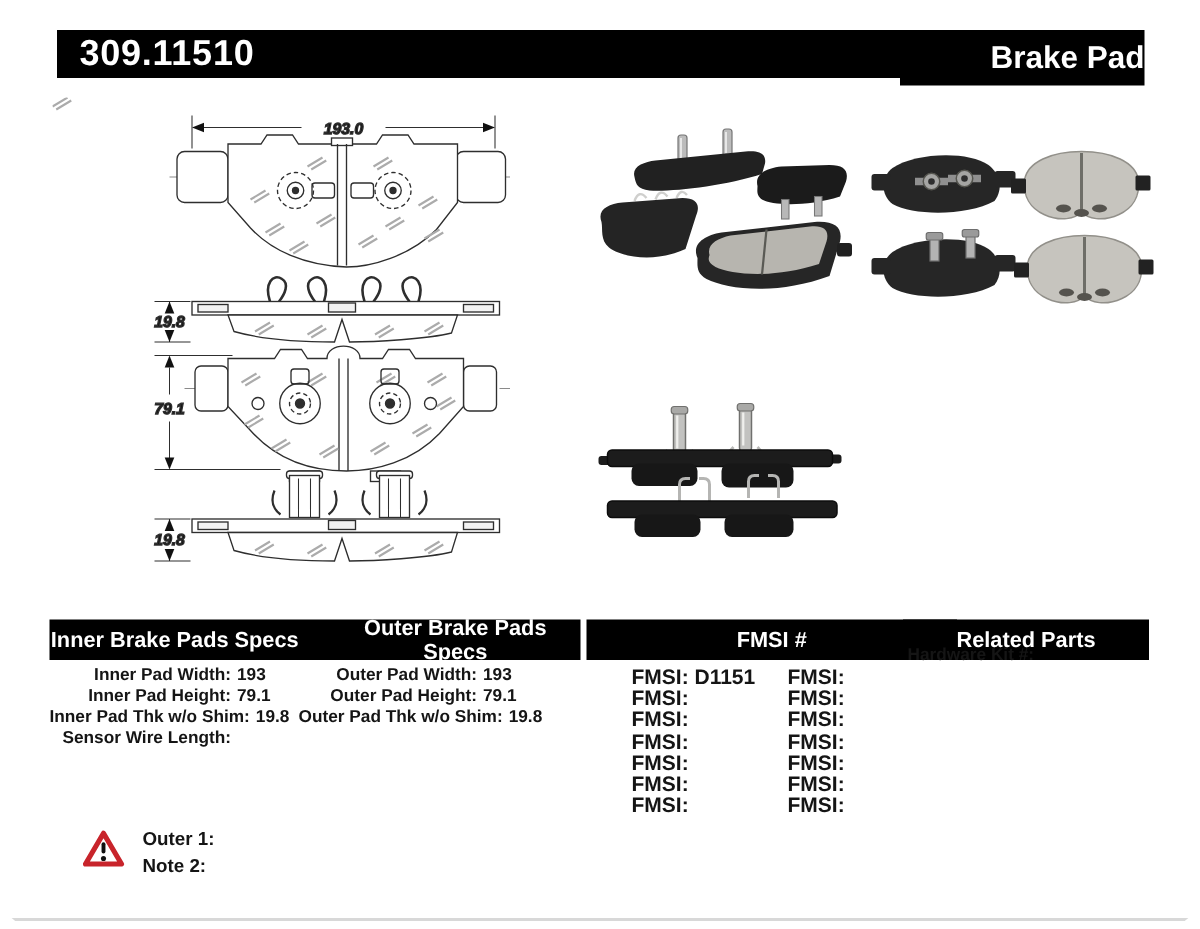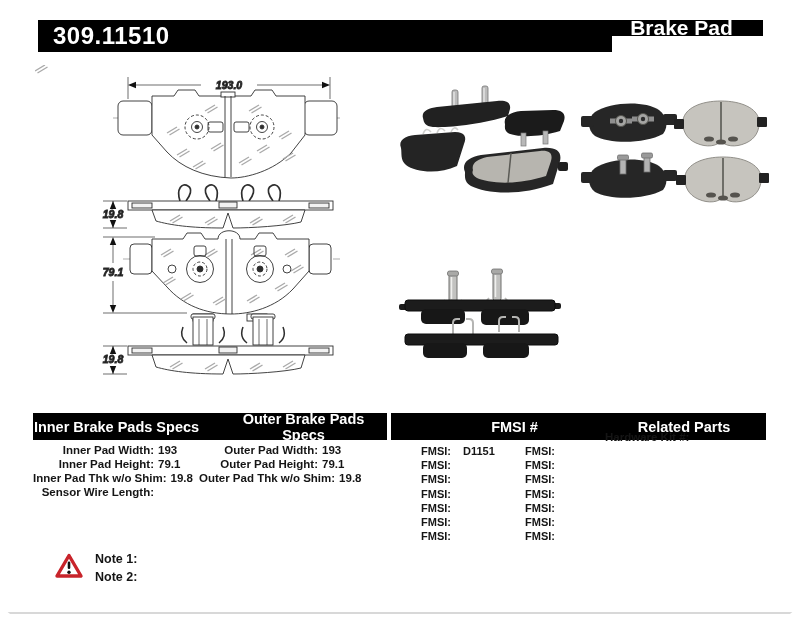--- a/index.html
+++ b/index.html
@@ -5,35 +5,35 @@
   html,body{margin:0;padding:0;background:#fff;}
   #sheet{
     position:relative;width:800px;height:619px;background:#ffffff;
     font-family:"Liberation Sans",sans-serif;color:#111;overflow:hidden;border-radius:25px;
   }
   .abs{position:absolute;}
   
   .hbar{background:#000;color:#fff;display:flex;align-items:center;}
   #part-bar{left:38px;top:20px;width:559px;height:32px;padding-left:15px;
     font-size:24px;font-weight:bold;letter-spacing:.5px;}
-  #type-bar{left:600px;top:20px;width:163px;height:16px;justify-content:center;
+  #type-bar{left:600px;top:20px;width:163px;height:37px;justify-content:flex-end;
     font-size:21px;font-weight:bold;}
   
   .tbar{background:#000;color:#fff;height:27px;display:flex;align-items:center;
     font-weight:bold;font-size:14.5px;}
   #specs-bar{left:33px;top:413px;width:354px;gap:20px;}
   #specs-bar .half{flex:1;text-align:center;}
   #fmsi-bar{left:391px;top:413px;width:247px;justify-content:center;}
   #related-bar{left:602px;top:413px;width:164px;justify-content:center;}
   
   .spec-col{display:flex;flex-direction:column;}
   .spec-row{display:flex;height:14px;line-height:14px;font-size:11.5px;font-weight:bold;color:#151515;}
   .spec-label{flex:1;text-align:right;white-space:nowrap;}
   .spec-value{width:41px;text-align:left;padding-left:4px;white-space:nowrap;}
-  .fmsi-row{height:14.2px;line-height:14.2px;font-size:11px;font-weight:bold;color:#151515;white-space:nowrap;padding-left:28px;}
+  .fmsi-row{height:14.2px;line-height:14.2px;font-size:14px;font-weight:bold;color:#151515;white-space:nowrap;padding-left:28px;}
   .fmsi-label{display:inline-block;width:42px;}
   .rel-row{height:14px;line-height:14px;font-size:11.5px;font-weight:bold;color:#151515;}
   
   .note-line{font-size:12.5px;font-weight:bold;height:18px;line-height:18px;color:#151515;}
   #bottom-edge{left:0;top:612px;width:800px;height:2px;background:#d8d8d8;}
   svg text{font-family:"Liberation Sans",sans-serif;}
   .dimtext{font-size:10.5px;font-weight:bold;font-style:italic;fill:#111;}
 </style>
 </head>
 <body>
@@ -333,18 +333,18 @@
   <div class="abs" style="left:605px;top:430px;">
     <div class="rel-row"><span>Hardware Kit #:</span><span></span></div>
   </div>
 
   <svg class="abs" style="left:54px;top:552px;" width="30" height="28" viewBox="0 0 30 28">
     <path d="M15,3.5 L27,24 H3 Z" fill="#ffffff" stroke="#c8242b" stroke-width="3.4" stroke-linejoin="round"></path>
     <rect x="13.7" y="9.5" width="2.6" height="7.5" rx="1.3" fill="#111"></rect>
     <circle cx="15" cy="20.3" r="1.7" fill="#111"></circle>
   </svg>
   <div class="abs" style="left:95px;top:550px;">
-    <div class="note-line">Note 1:</div>
+    <div class="note-line">Outer 1:</div>
     <div class="note-line">Note 2:</div>
   </div>
 
   <div class="abs" id="bottom-edge"></div>
 </div>
 
 </body></html>

